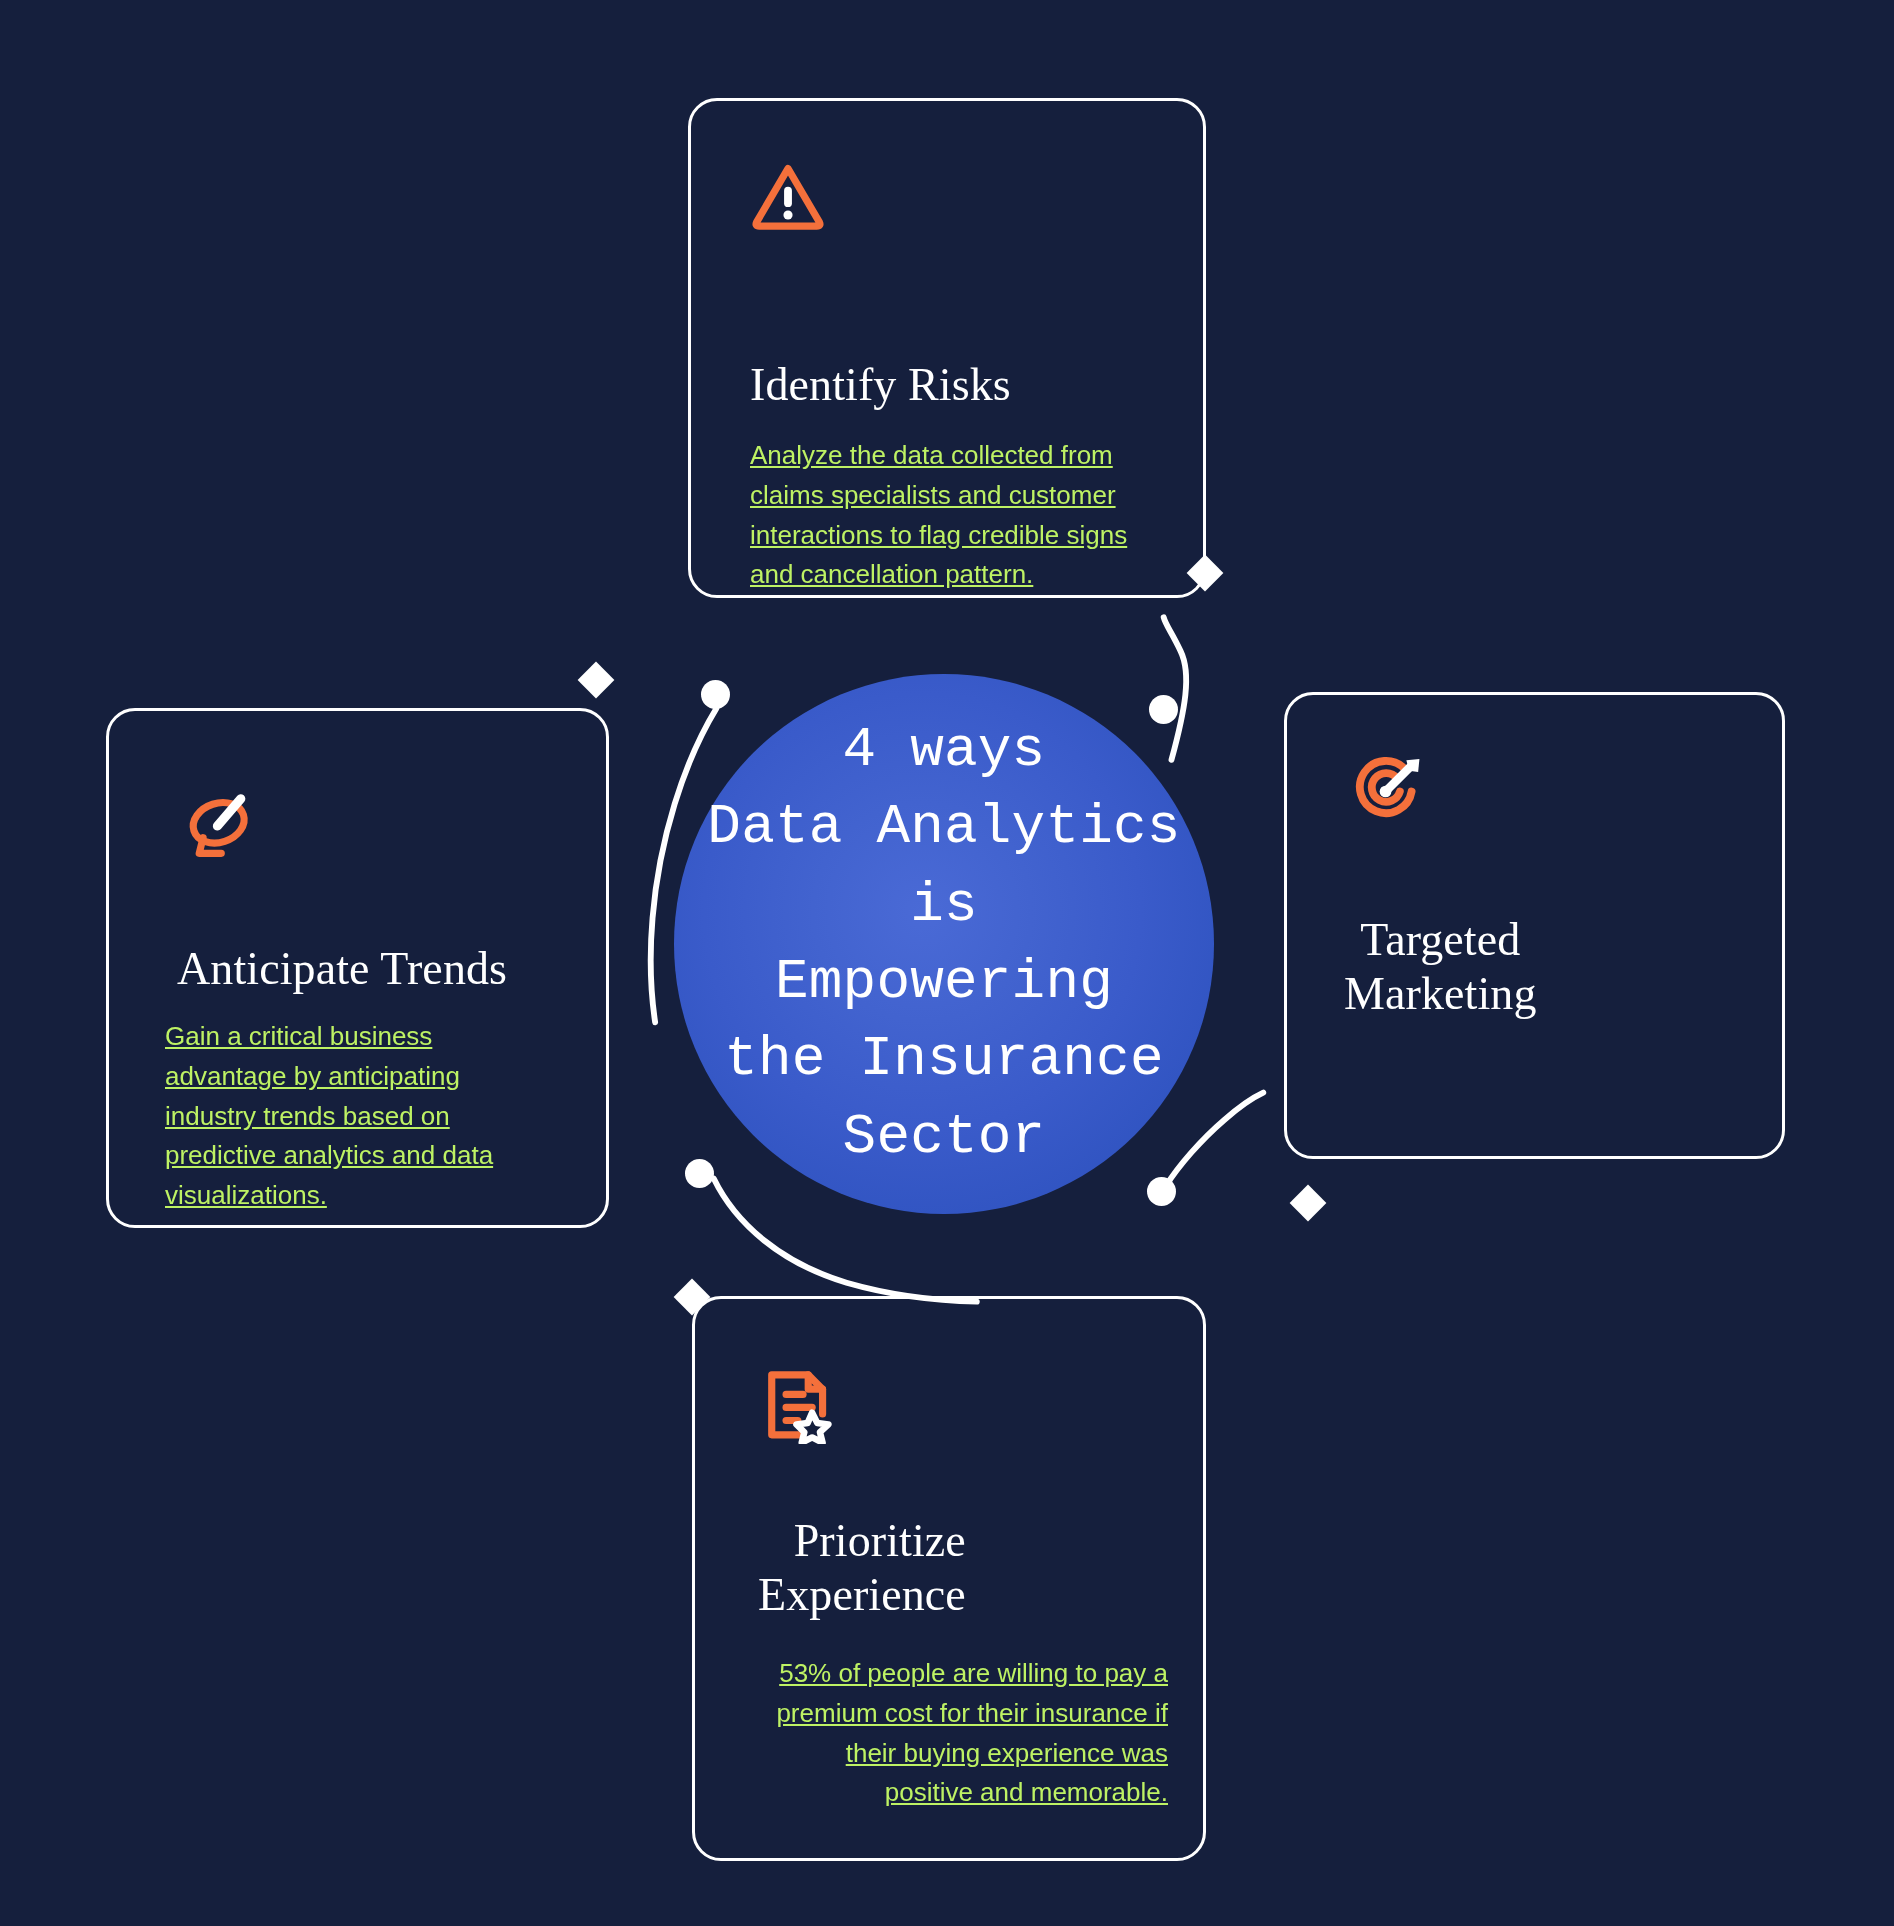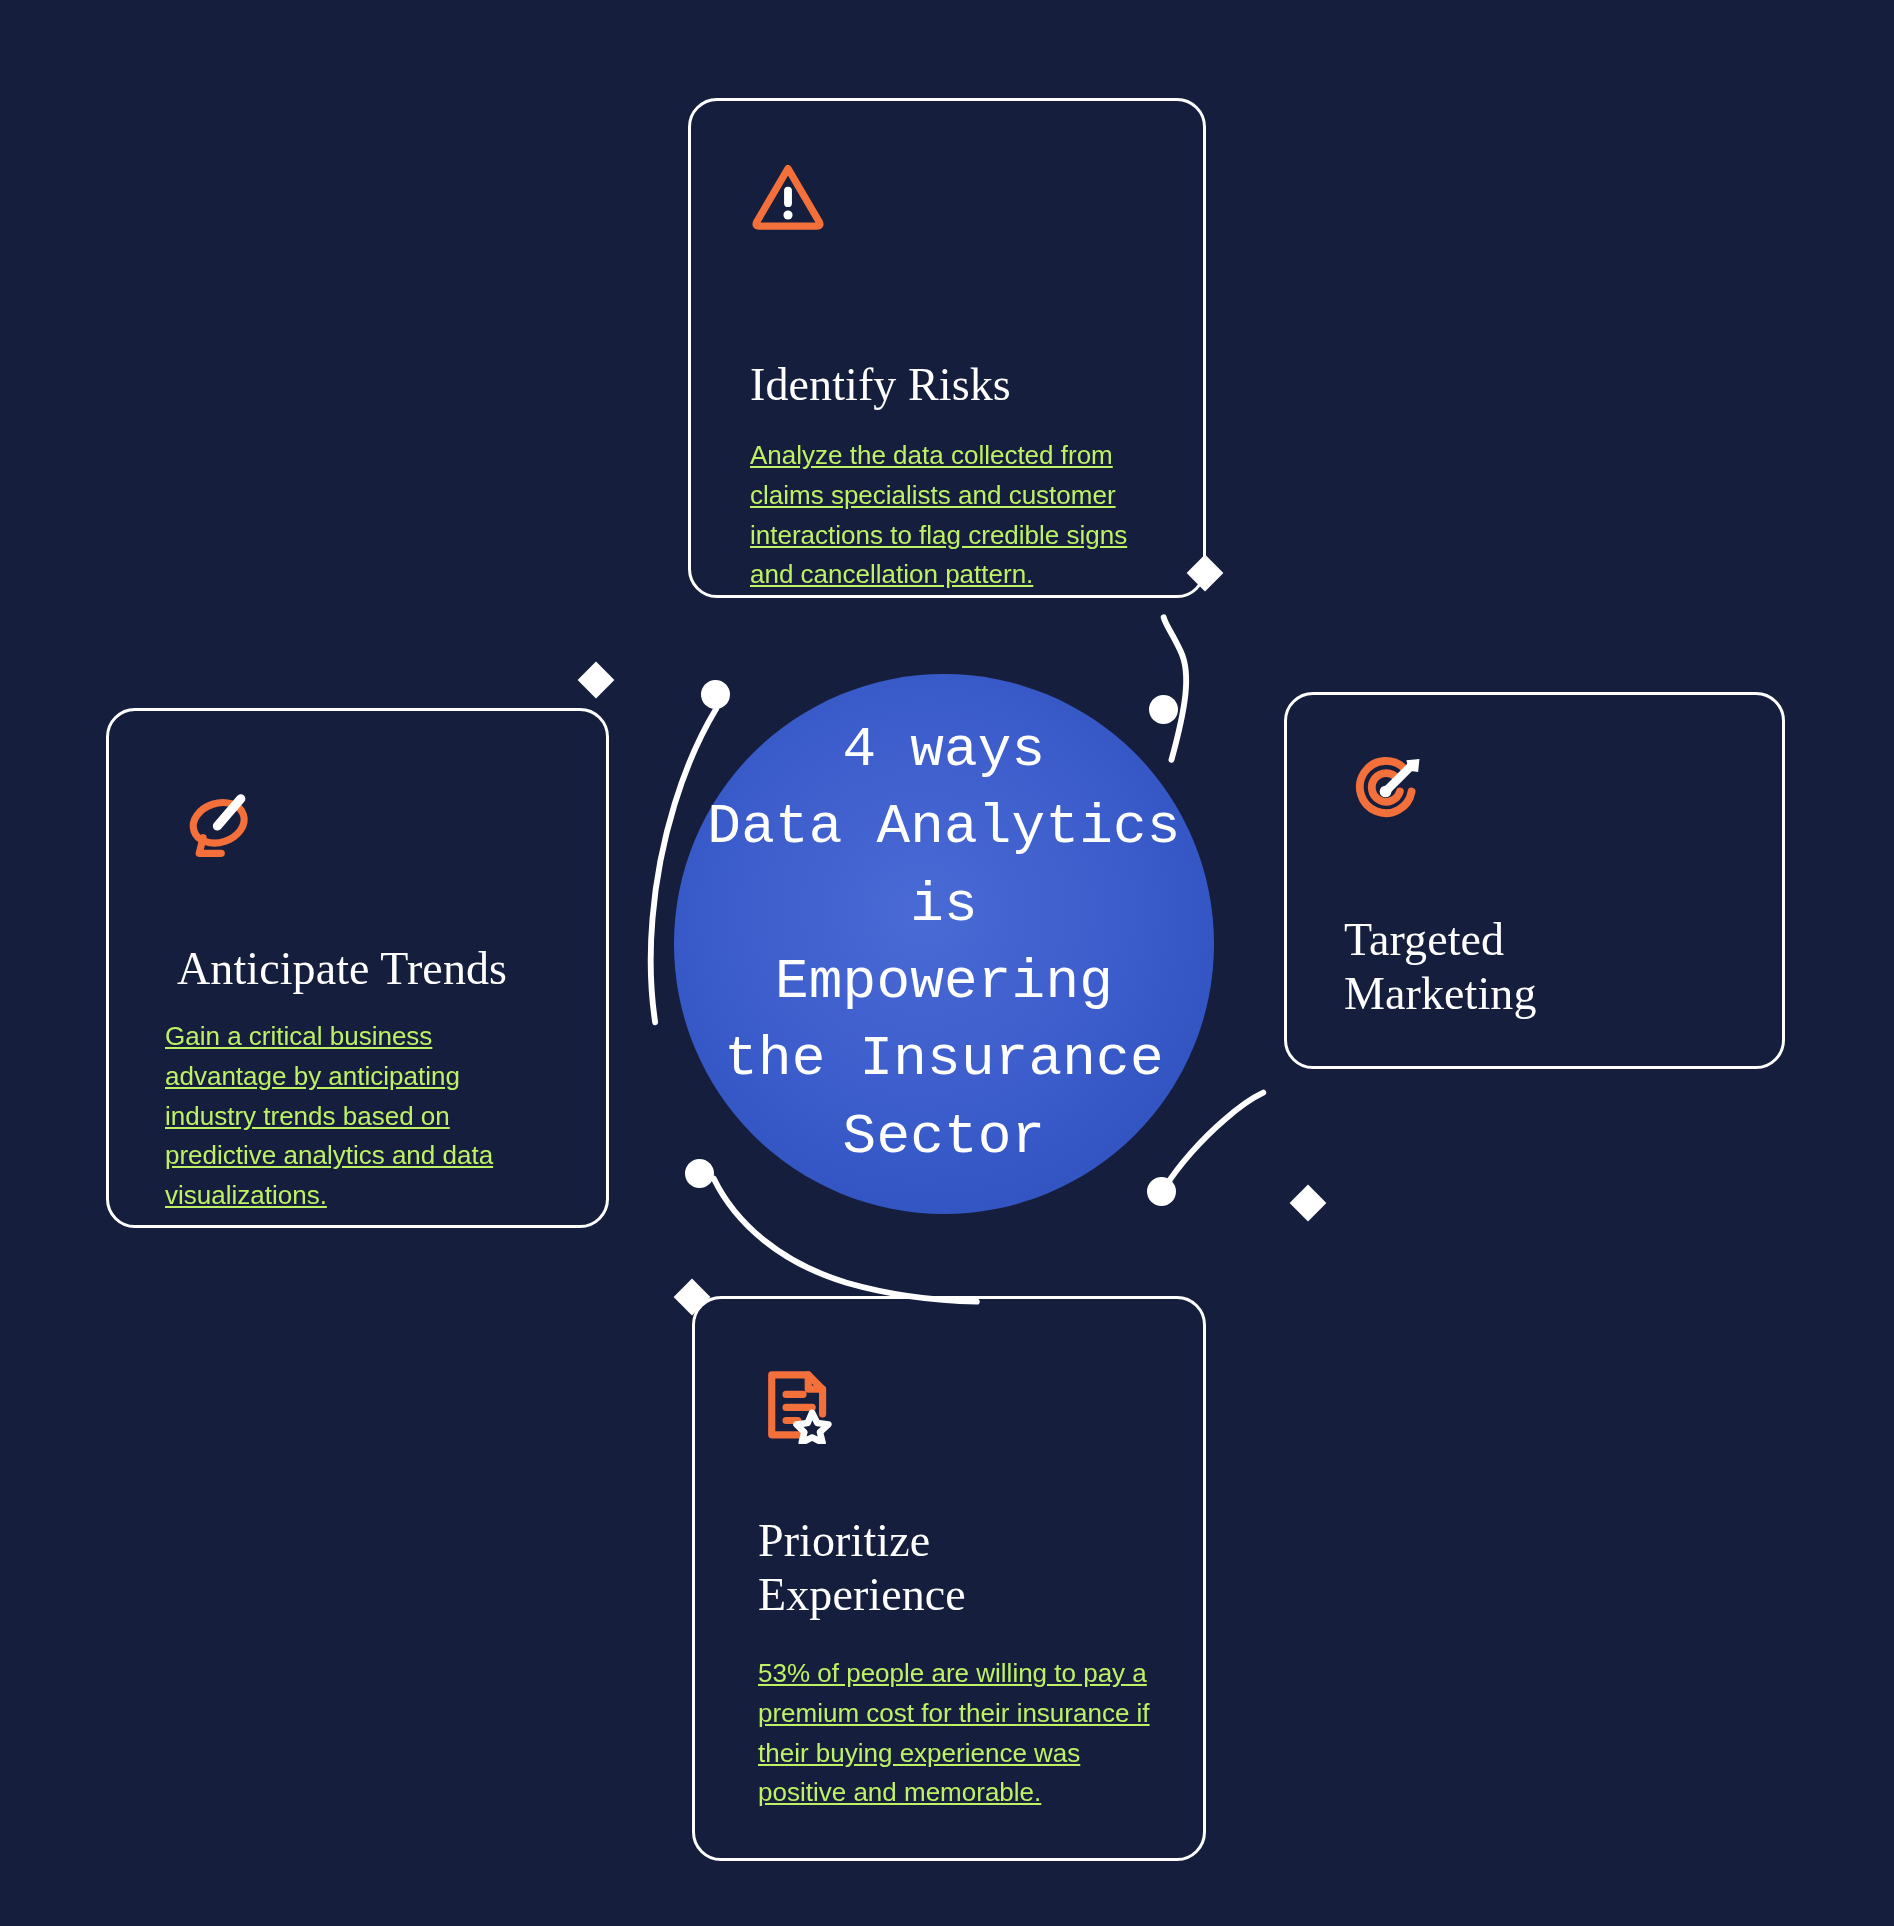--- a/index.html
+++ b/index.html
@@ -45,22 +45,22 @@
     font-size:26px;
     line-height:1.53;
     font-weight:400;
     font-family:"Liberation Sans",sans-serif;
     text-decoration:underline;
   }
 
   
   #card-risks   {left:688px;top:98px; width:518px;height:500px;}
   #card-trends  {left:106px; top:680px;width:503px;height:520px;margin-top:28px;}
-  #card-market  {left:1284px;top:692px;width:501px;height:377px;}
-  #card-experience{left:692px;top:1296px;width:514px;height:565px;}
+  #card-market  {left:1284px;top:692px;width:501px;height:467px;text-align:center;}
+  #card-experience{left:692px;top:1296px;width:514px;height:565px;text-align:right;}
 
   #card-risks   .card-icon{left:61px; top:61px;}
   #card-risks   .card-title{left:59px; top:257px;}
   #card-risks   .card-body {left:59px; top:335px; width:404px;}
 
   #card-trends  .card-icon{left:72px;top:81px;}
   #card-trends  .card-title{left:68px;top:231px;}
   #card-trends  .card-body {left:56px;top:306px; width:378px;}
 
   #card-market  .card-icon{left:62px; top:60px;}

